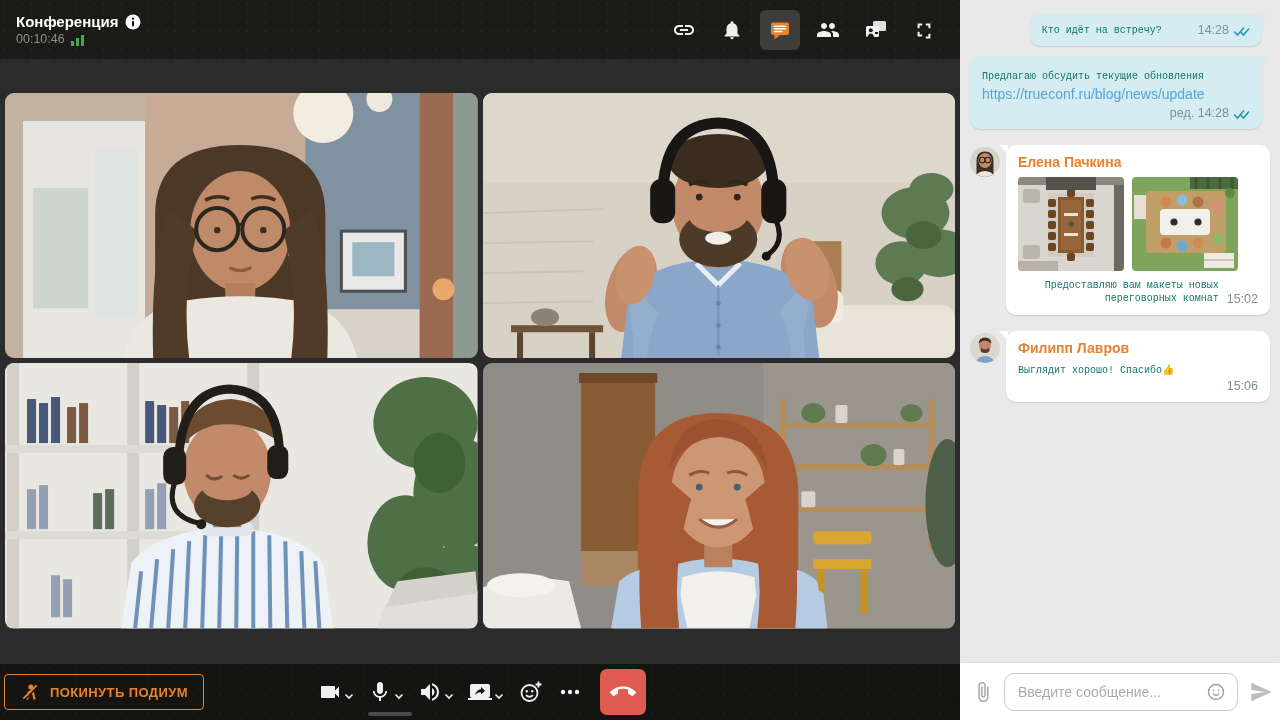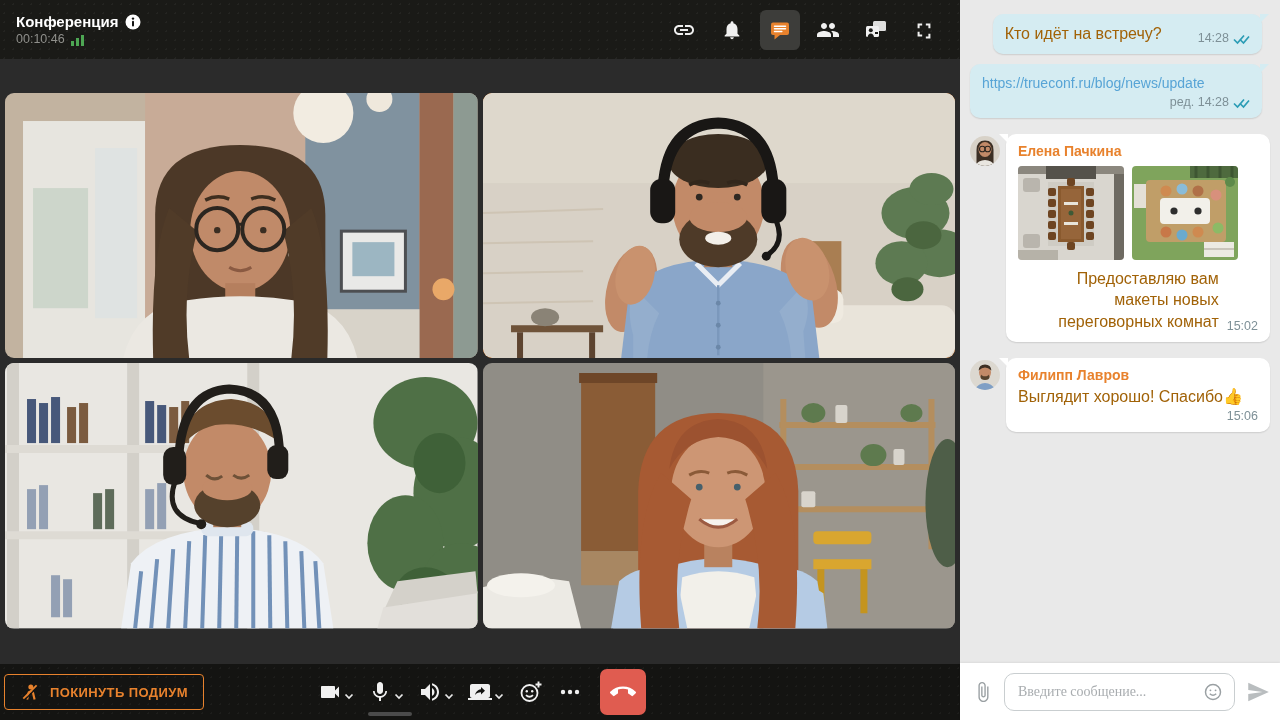--- a/index.html
+++ b/index.html
@@ -46,34 +46,34 @@
   .chat-close { margin-left:auto; background:transparent; border:none; cursor:pointer; display:flex; }
   .messages { flex:1; padding:14px 10px 10px 10px; display:flex; flex-direction:column; gap:10px; overflow:hidden; }
   .bubble { border-radius:10px; padding:9px 12px; box-shadow:0 1px 1.5px rgba(0,0,0,.12); position:relative; }
   .msg-out { align-self:flex-end; background:#d5ecf2; margin-right:8px; }
   .msg-out::after { content:""; position:absolute; top:0; right:-7px; width:0; height:0; border-left:9px solid #d5ecf2; border-bottom:9px solid transparent; }
   .msg-row { display:flex; align-items:flex-start; gap:6px; }
   .avatar { width:30px; height:30px; border-radius:50%; overflow:hidden; flex:0 0 30px; margin-top:2px; }
   .avatar svg { display:block; }
   .msg-in { background:#fff; flex:1; }
   .msg-in::before { content:""; position:absolute; top:0; left:-7px; width:0; height:0; border-right:9px solid #fff; border-bottom:9px solid transparent; }
-  .msg-text { font-size:16px; color:#a16207; line-height:1.35; }
+  .msg-text { font-size:10px; color:#0f766e; line-height:1.35;font-family:Liberation Mono, monospace; }
   .msg-link { font-size:14px; color:#57a4d6; line-height:1.45; display:block; text-decoration:none; }
   .meta { display:flex; align-items:flex-end; justify-content:flex-end; gap:4px; font-size:12.5px; color:#7e9097; white-space:nowrap; }
   .row1 { display:flex; align-items:flex-end; gap:36px; }
   .author { font-size:14px; font-weight:700; color:#e8822d; margin-bottom:7px; }
   .room-imgs { display:flex; gap:8px; margin-bottom:8px; }
   .room-img { width:106px; height:94px; border-radius:4px; overflow:hidden; }
   .text-time-row { display:flex; align-items:flex-end; gap:8px; }
   .text-time-row .msg-text { flex:1;text-align:right; }
 
   .composer { height:57px; flex:0 0 57px; background:#fff; display:flex; align-items:center; gap:10px; padding:0 12px; box-shadow:0 -1px 2px rgba(0,0,0,.06); position:relative; z-index:2; }
   .attach-btn, .send-btn, .emoji-btn { background:transparent; border:none; cursor:pointer; display:flex; align-items:center; }
   .input-wrap { flex:1; height:38px; border:1px solid #c9ced0; border-radius:10px; display:flex; align-items:center; padding:0 10px 0 13px; gap:6px; background:#fff; }
-  .input-wrap input { flex:1; border:none; outline:none; font-size:14px; color:#444; font-family:Liberation Serif, serif; min-width:0; background:transparent; }
+  .input-wrap input { flex:1; border:none; outline:none; font-size:14px; color:#444; font-family:Liberation Sans, sans-serif; min-width:0; background:transparent; }
   .input-wrap input::placeholder { color:#a9adb0; }
 </style>
 </head>
 <body>
 
 <div class="app">
 
   <div class="main">
 
     <div class="topbar">
@@ -479,20 +479,21 @@
                 <svg width="17" height="11" viewBox="0 0 17 11">
                   <path d="M1 5.5 L4.5 9 L11 1.5" stroke="#2b9cb5" stroke-width="1.7" fill="none"></path>
                   <path d="M7 5.5 L10.5 9 L16 2.5" stroke="#2b9cb5" stroke-width="1.7" fill="none"></path>
                 </svg>
               </span>
           </span>
         </div>
       </div>
 
       <div class="bubble msg-out" style="width:292px;">
+        <span class="msg-text">Предлагаю обсудить текущие обновления</span>
         <a class="msg-link" href="#">https://trueconf.ru/blog/news/update</a>
         <span class="meta" style="margin-top:2px;">
           <span>ред. 14:28</span>
           <span style="display:flex;">
               <svg width="17" height="11" viewBox="0 0 17 11">
                 <path d="M1 5.5 L4.5 9 L11 1.5" stroke="#2b9cb5" stroke-width="1.7" fill="none"></path>
                 <path d="M7 5.5 L10.5 9 L16 2.5" stroke="#2b9cb5" stroke-width="1.7" fill="none"></path>
               </svg>
             </span>
         </span>

